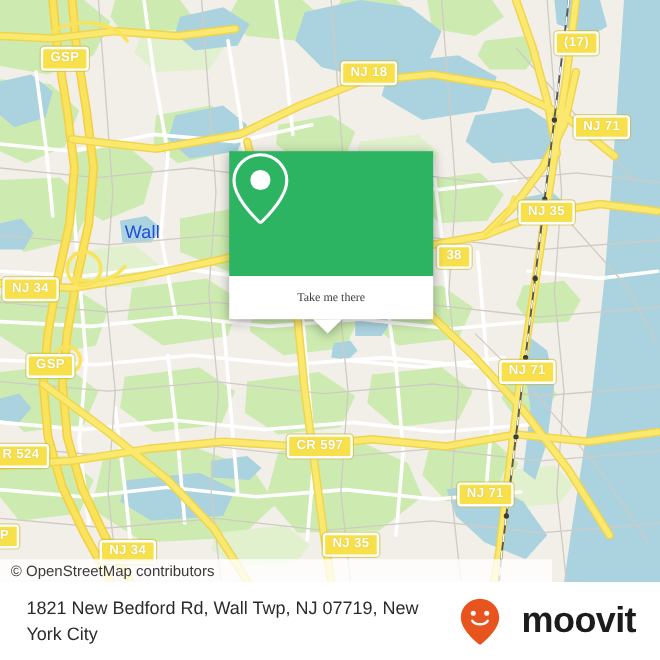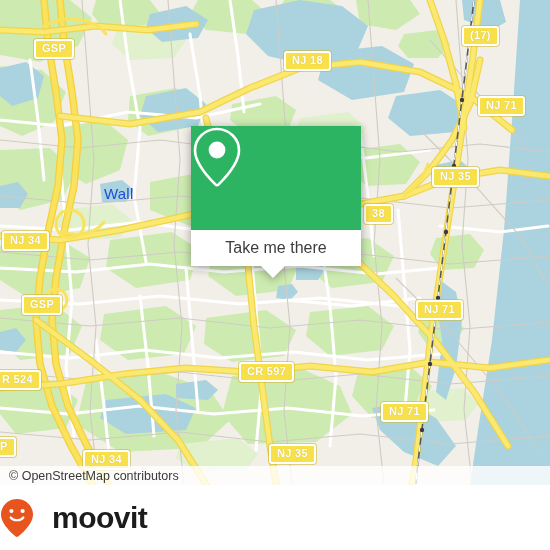--- a/index.html
+++ b/index.html
@@ -22,28 +22,28 @@
   .place-label { position:absolute; color:#1d4ed8; font-size:15px;
                  white-space:nowrap; letter-spacing:.2px; }
 
   
   #popup { position:absolute; left:191px; top:126px; width:170px;
            filter:drop-shadow(0 2px 5px rgba(0,0,0,.35)); }
   #popup-head { height:104px; background:#2db462; display:flex;
                 align-items:center; justify-content:center; }
   #popup-body { height:36px; background:#ffffff; display:flex;
                 align-items:center; justify-content:center;
-                color:#3d3d3d; font-size:16px; }
+                color:#3d3d3d; font-size:10px;font-family:Liberation Serif, serif; }
   #popup-tail { position:absolute; left:70px; top:140px; width:0; height:0;
                 border-left:12px solid transparent;
                 border-right:12px solid transparent;
                 border-top:12px solid #ffffff; }
 
   
-  #attrib { position:absolute; left:0; top:466px; width:550px; height:19px;
+  #attrib { position:absolute; left:0; top:466px; width:460px; height:19px;
             background:rgba(255,255,255,.80); color:#3a3a3a;
             font-size:12.5px; display:flex; align-items:center;
             padding-left:9px; }
 
   
   #footer { position:absolute; left:0; top:485px; width:550px; height:65px;
             background:#ffffff; display:flex; align-items:center; }
   #footer-address { flex:1; padding-left:22px; padding-right:10px;
                     color:#2b2b2b; font-size:15px; line-height:21px; }
   #footer-logo { display:flex; align-items:center; padding-right:20px; gap:18px; }
@@ -292,20 +292,21 @@
       </div>
       <div id="popup-tail"></div>
     </div>
 
     <div id="attrib">
       <span>© OpenStreetMap contributors</span>
     </div>
   </div>
 
   <div id="footer">
+    <div id="footer-address">1821 New Bedford Rd, Wall Twp, NJ 07719, New York City</div>
     <div id="footer-logo">
       <svg width="34" height="40" viewBox="0 0 34 40">
         <path d="M17,1 C8.2,1 1,8 1,16.6 C1,26.4 13,36.4 15.8,38.6
                  C16.5,39.2 17.5,39.2 18.2,38.6 C21,36.4 33,26.4 33,16.6
                  C33,8 25.8,1 17,1 Z" fill="#e8541e"></path>
         <circle cx="11.4" cy="13" r="2.1" fill="#ffffff"></circle>
         <circle cx="22.6" cy="13" r="2.1" fill="#ffffff"></circle>
         <path d="M10.6,19.4 C13,23.2 21,23.2 23.4,19.4" fill="none" stroke="#ffffff" stroke-width="2.1" stroke-linecap="round"></path>
       </svg>
       <span class="logo-text">moovit</span>

